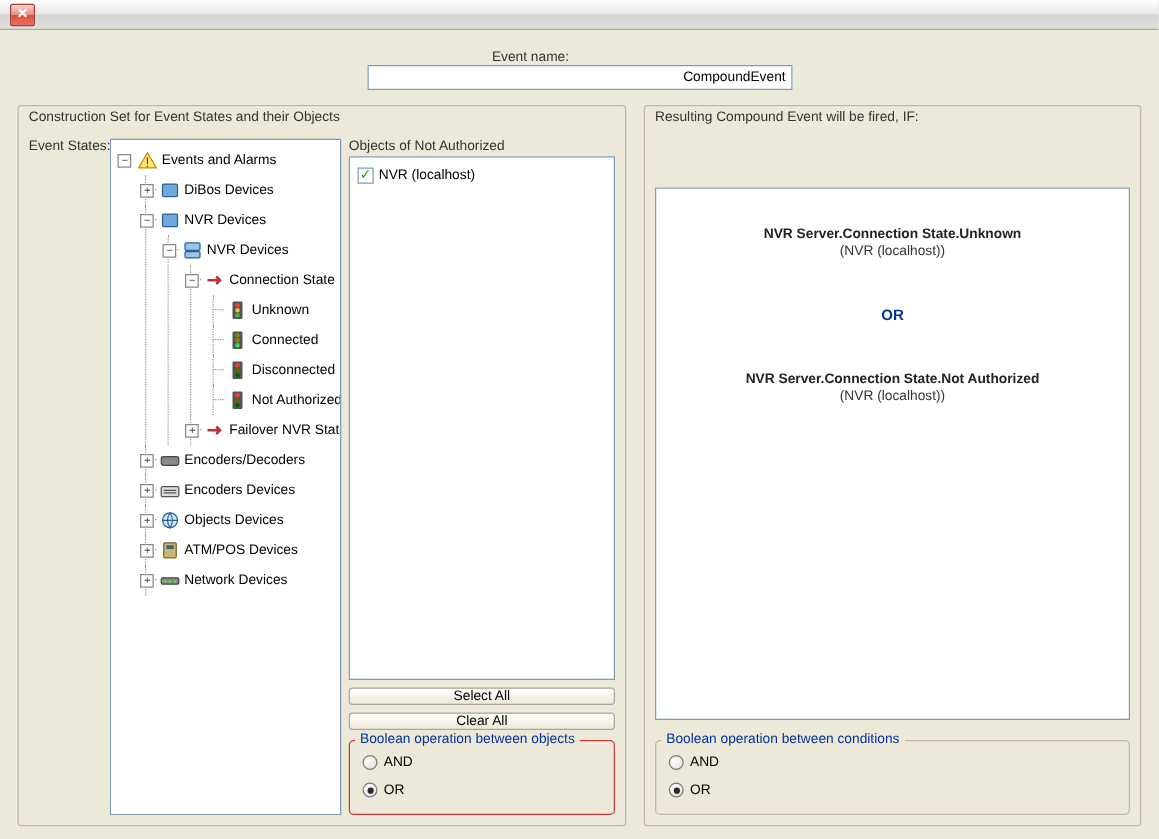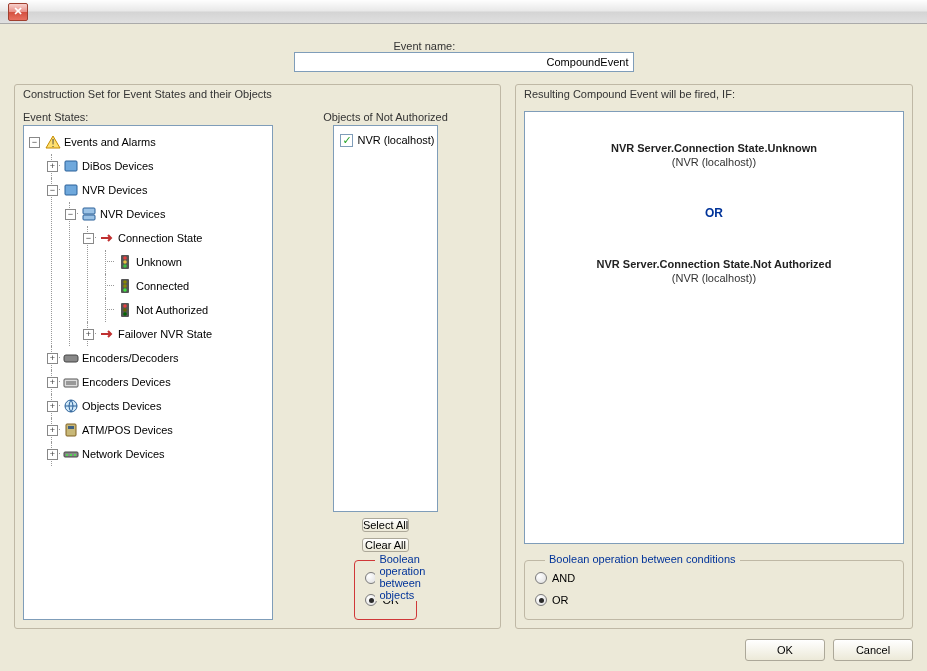--- a/index.html
+++ b/index.html
@@ -16,22 +16,22 @@
 .name-input { width: 340px; height: 20px; border: 1px solid #7f9db9; padding: 2px 4px; font-size: 11px; text-align: right; }
 
 .panels { display: flex; gap: 14px; flex: 1; min-height: 0; border-radius: 28px; }
 .panel { border: 1px solid #bfb8a5; background: #ece9d8; border-radius: 3px; display: flex; flex-direction: column; }
 .panel-left { flex: 0 0 487px; }
 .panel-right { flex: 1; }
 .panel-title { padding: 3px 8px; color: #333; height: 20px; }
 .panel-body { flex: 1; padding: 6px 8px 8px 8px; display: flex; flex-direction: column; min-height: 0; }
 
 .left-cols { display: flex; gap: 6px; flex: 1; min-height: 0; }
-.event-states-col { flex: 0 0 250px; display: flex; flex-direction: column; }
-.objects-col { flex: 1; display: flex; flex-direction: column; align-items: center; }
+.event-states-col { flex: 0 0 250px; display: flex; flex-direction: row; }
+.objects-col { flex: 1; display: flex; flex-direction: column; }
 .sub-label { color: #333; margin-bottom: 2px; }
 
 .tree { flex: 1; background: #fff; border: 1px solid #7f9db9; overflow: auto; padding: 4px 2px; }
 .tree ul { list-style: none; padding-left: 0; }
 .tree li { position: relative; padding-left: 18px; white-space: nowrap; }
 .tree li::before { content: ""; position: absolute; left: 7px; top: 0; bottom: 0; border-left: 1px dotted #999; }
 .tree li::after { content: ""; position: absolute; left: 7px; top: 11px; width: 9px; border-top: 1px dotted #999; }
 .tree > ul > li::before, .tree > ul > li::after { display: none; }
 .tree-row { display: flex; align-items: center; height: 24px; gap: 3px; }
 .toggle { width: 11px; height: 11px; border: 1px solid #888; background: #fff; text-align: center; line-height: 9px; font-size: 9px; color: #444; margin-left: -15px; margin-right: 2px; position: relative; z-index: 1; cursor: pointer; flex-shrink: 0; }
@@ -41,26 +41,26 @@
 
 .check-row { display: flex; align-items: center; gap: 4px; height: 20px; padding-left: 4px; }
 .check-box { width: 13px; height: 13px; border: 1px solid #7f9db9; background: #fff; display: inline-flex; align-items: center; justify-content: center; }
 .check-mark { color: #21a121; font-size: 11px; line-height: 9px; }
 
 .btn-row { display: flex; gap: 6px; margin-top: 6px; flex-direction: column; }
 .btn { flex: 1; height: 22px; background: linear-gradient(to bottom, #fff, #ece9d8); border: 1px solid #aca899; border-radius: 3px; cursor: pointer; font-size: 11px; }
 
 .fieldset { border: 1px solid #d03838; border-radius: 4px; margin-top: 8px; padding: 6px 10px 8px 10px; position: relative; }
 .fieldset.blue { border-color: #bfb8a5; }
-.fieldset-title { position: absolute; top: -8px; left: 20px; background: #ece9d8; padding: 0 4px; color: #003399; font-size: 11px; }
+.fieldset-title { position: absolute; top: -8px; left: 4px; background: #ece9d8; padding: 0 4px; color: #003399; font-size: 11px; }
 .radio-row { display: flex; align-items: center; gap: 5px; height: 22px; }
 .radio { width: 12px; height: 12px; border-radius: 50%; border: 1px solid #7a7a7a; background: radial-gradient(circle at 30% 30%, #fff, #ddd); display: inline-flex; align-items: center; justify-content: center; cursor: pointer; }
 .radio-dot { width: 5px; height: 5px; background: #2a2a2a; border-radius: 50%; }
 
-.result-area { flex: 1; background: #fff; border: 1px solid #7f9db9; margin-bottom: 8px; padding: 30px 10px; display: flex; flex-direction: column; align-items: center; text-align: center; overflow: auto; }
+.result-area { flex: 1; background: #fff; border: 1px solid #7f9db9; margin-bottom: 8px; padding: 30px 10px; display: flex; flex-direction: column; align-items: center; text-align: center; overflow: auto; margin-top: 39px; }
 .cond-title { font-weight: bold; color: #222; }
 .cond-sub { color: #333; margin-top: 2px; }
 .or-sep { font-weight: bold; color: #003399; margin: 38px 0; font-size: 12px; }
 
 .dialog-buttons { display: flex; justify-content: flex-end; gap: 8px; padding-top: 10px; }
 .dialog-buttons .btn { flex: 0 0 80px; }
 </style>
 </head>
 <body>
 
@@ -177,20 +177,34 @@
                                     <div class="tree-row">
                                       <span class="no-toggle"></span>
                                       <span class="node-icon">
                                         <svg width="16" height="16">
                                           <rect x="4" y="1" width="8" height="14" rx="1" fill="#555"></rect>
                                           <circle cx="8" cy="4" r="1.8" fill="#e84040"></circle>
                                           <circle cx="8" cy="8" r="1.8" fill="#660"></circle>
                                           <circle cx="8" cy="12" r="1.8" fill="#060"></circle>
                                         </svg>
                                       </span>
+                                      <span class="node-label">Disconnected</span>
+                                    </div>
+                                  </li>
+                                <li>
+                                    <div class="tree-row">
+                                      <span class="no-toggle"></span>
+                                      <span class="node-icon">
+                                        <svg width="16" height="16">
+                                          <rect x="4" y="1" width="8" height="14" rx="1" fill="#555"></rect>
+                                          <circle cx="8" cy="4" r="1.8" fill="#e84040"></circle>
+                                          <circle cx="8" cy="8" r="1.8" fill="#660"></circle>
+                                          <circle cx="8" cy="12" r="1.8" fill="#060"></circle>
+                                        </svg>
+                                      </span>
                                       <span class="node-label">Not Authorized</span>
                                     </div>
                                   </li>
                               </ul>
                             </li>
                             <li>
                               <div class="tree-row">
                                 <span class="toggle">+</span>
                                 <span class="node-icon">
                                     <svg width="16" height="16">
@@ -328,18 +342,14 @@
             <span class="radio">
                 <span class="radio-dot"></span>
               </span>
             <span>OR</span>
           </div>
         </div>
       </div>
     </div>
   </div>
 
-  <div class="dialog-buttons">
-    <button class="btn">OK</button>
-    <button class="btn">Cancel</button>
-  </div>
 
 </div>
 
 </body></html>

